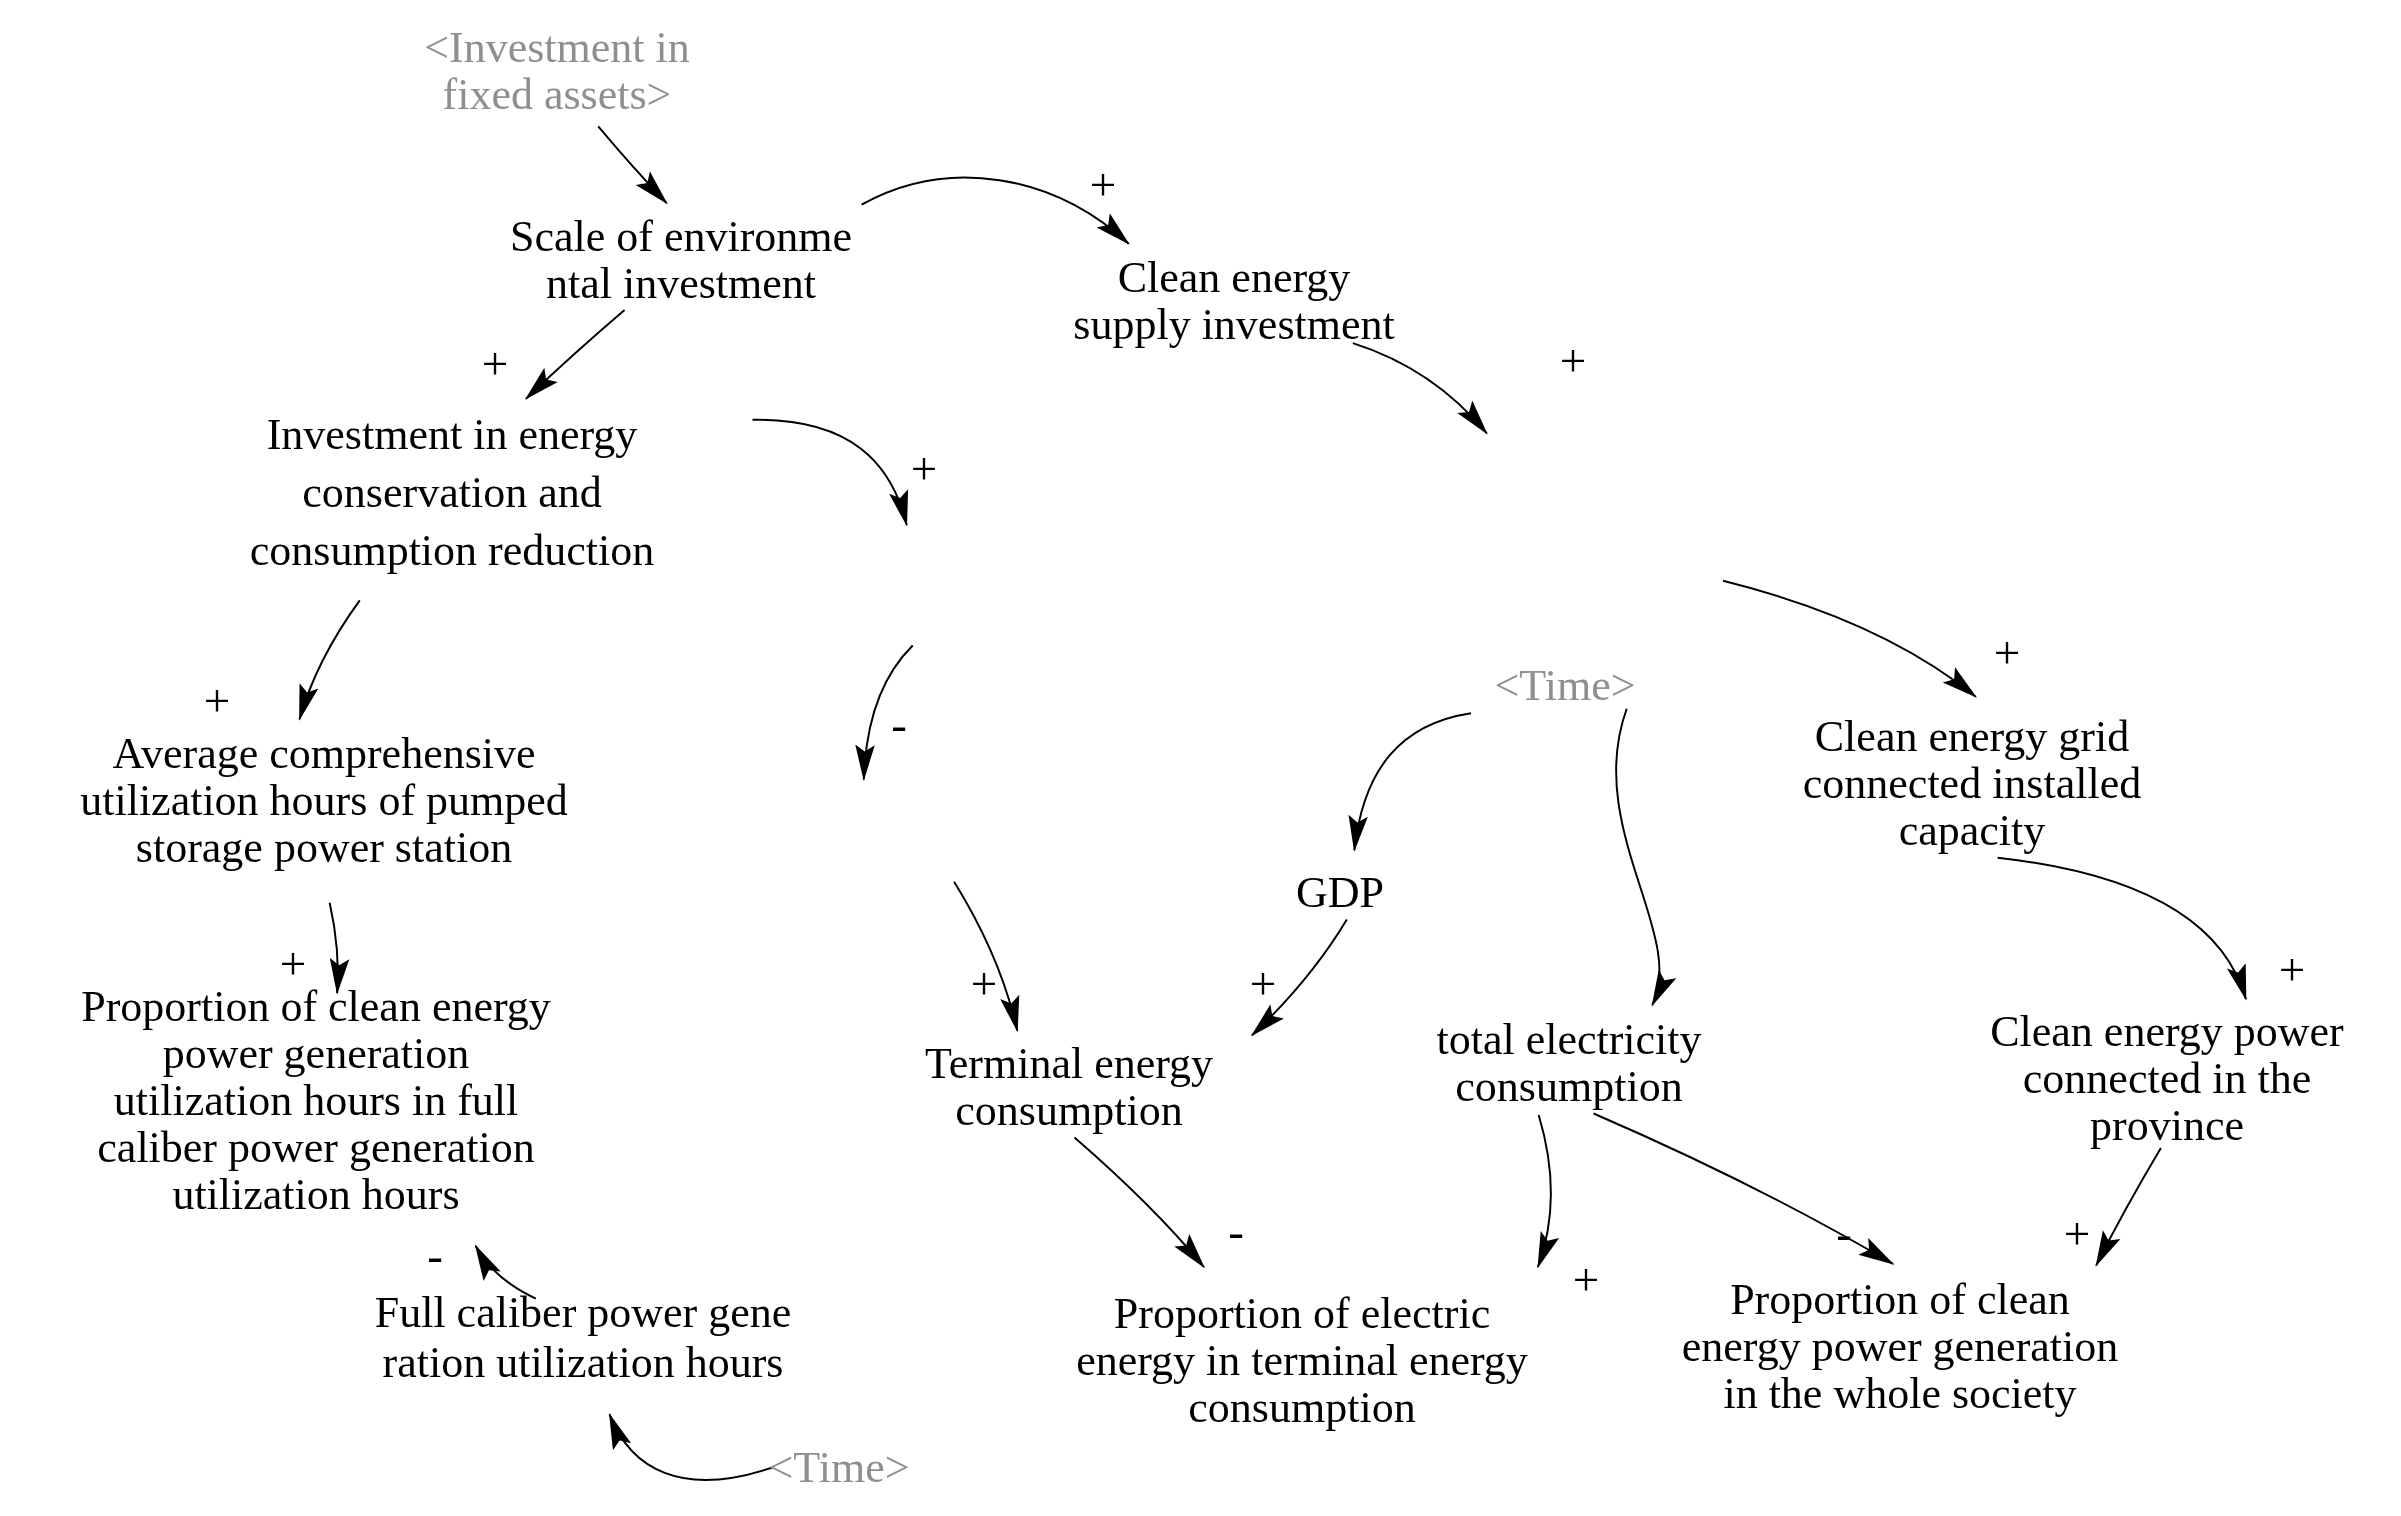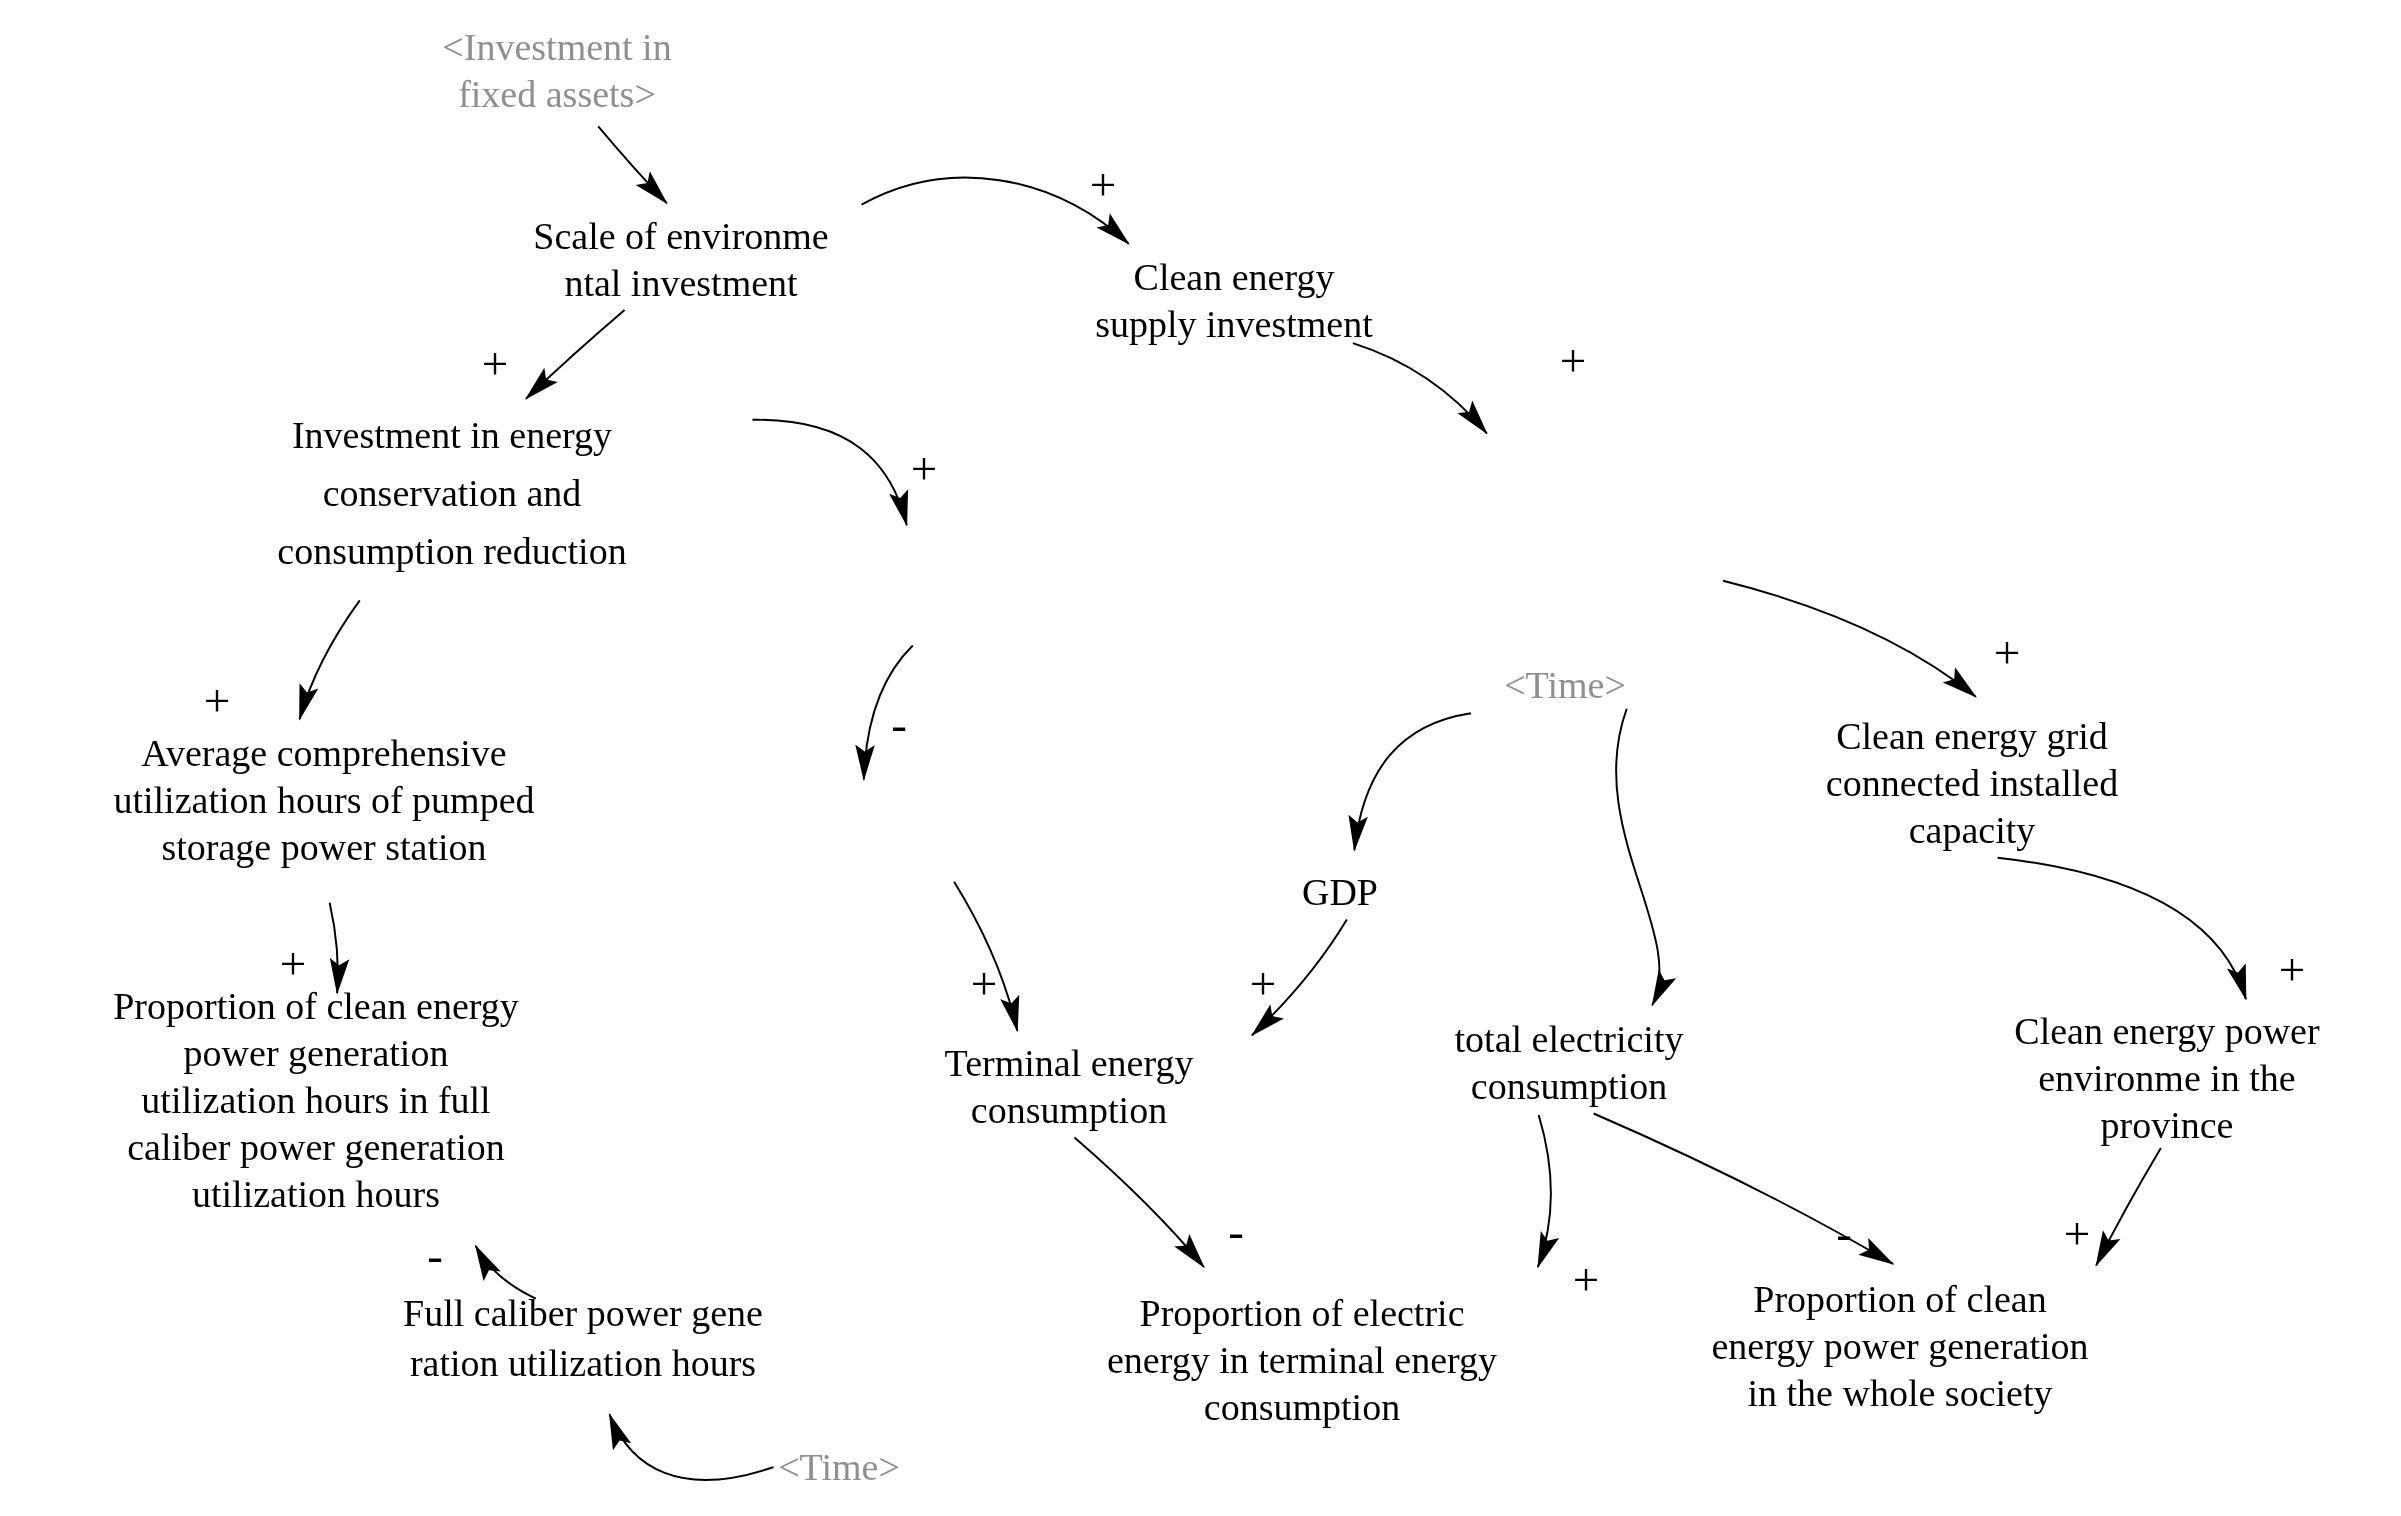--- a/index.html
+++ b/index.html
@@ -10,21 +10,21 @@
     font-family:"Liberation Serif","DejaVu Serif",serif;
     overflow:hidden;
   }
   #edge-layer{position:absolute;left:0;top:0;width:2401px;height:1516px;}
   .edge{fill:none;stroke:#000000;stroke-width:2.6;}
   .node{
     position:absolute;
     transform:translate(-50%,-50%);
     text-align:center;
     white-space:pre-line;
-    font-size:38px;
+    font-size:44px;
     line-height:47px;
     color:#000000;
     width:max-content;
   }
   .node.shadow{color:#8f8f8f;}
   .node.lh-lg{line-height:58px;}
   .node.lh-md{line-height:50px;}
   .sign{
     position:absolute;
     transform:translate(-50%,-50%);
@@ -87,21 +87,21 @@
   <div class="node" style="left:1569px;top:1063px;">total electricity
 consumption</div>
   <div class="node" style="left:316px;top:1100px;">Proportion of clean energy
 power generation
 utilization hours in full
 caliber power generation
 utilization hours</div>
   <div class="node" style="left:1069px;top:1087px;">Terminal energy
 consumption</div>
   <div class="node" style="left:2167px;top:1078px;">Clean energy power
-environme in the
+connected in the
 province</div>
   <div class="node lh-md" style="left:583px;top:1338px;">Full caliber power gene
 ration utilization hours</div>
   <div class="node" style="left:1302px;top:1360px;">Proportion of electric
 energy in terminal energy
 consumption</div>
   <div class="node" style="left:1900px;top:1346px;">Proportion of clean
 energy power generation
 in the whole society</div>
   <div class="node shadow" style="left:839px;top:1467px;">&lt;Time&gt;</div>

